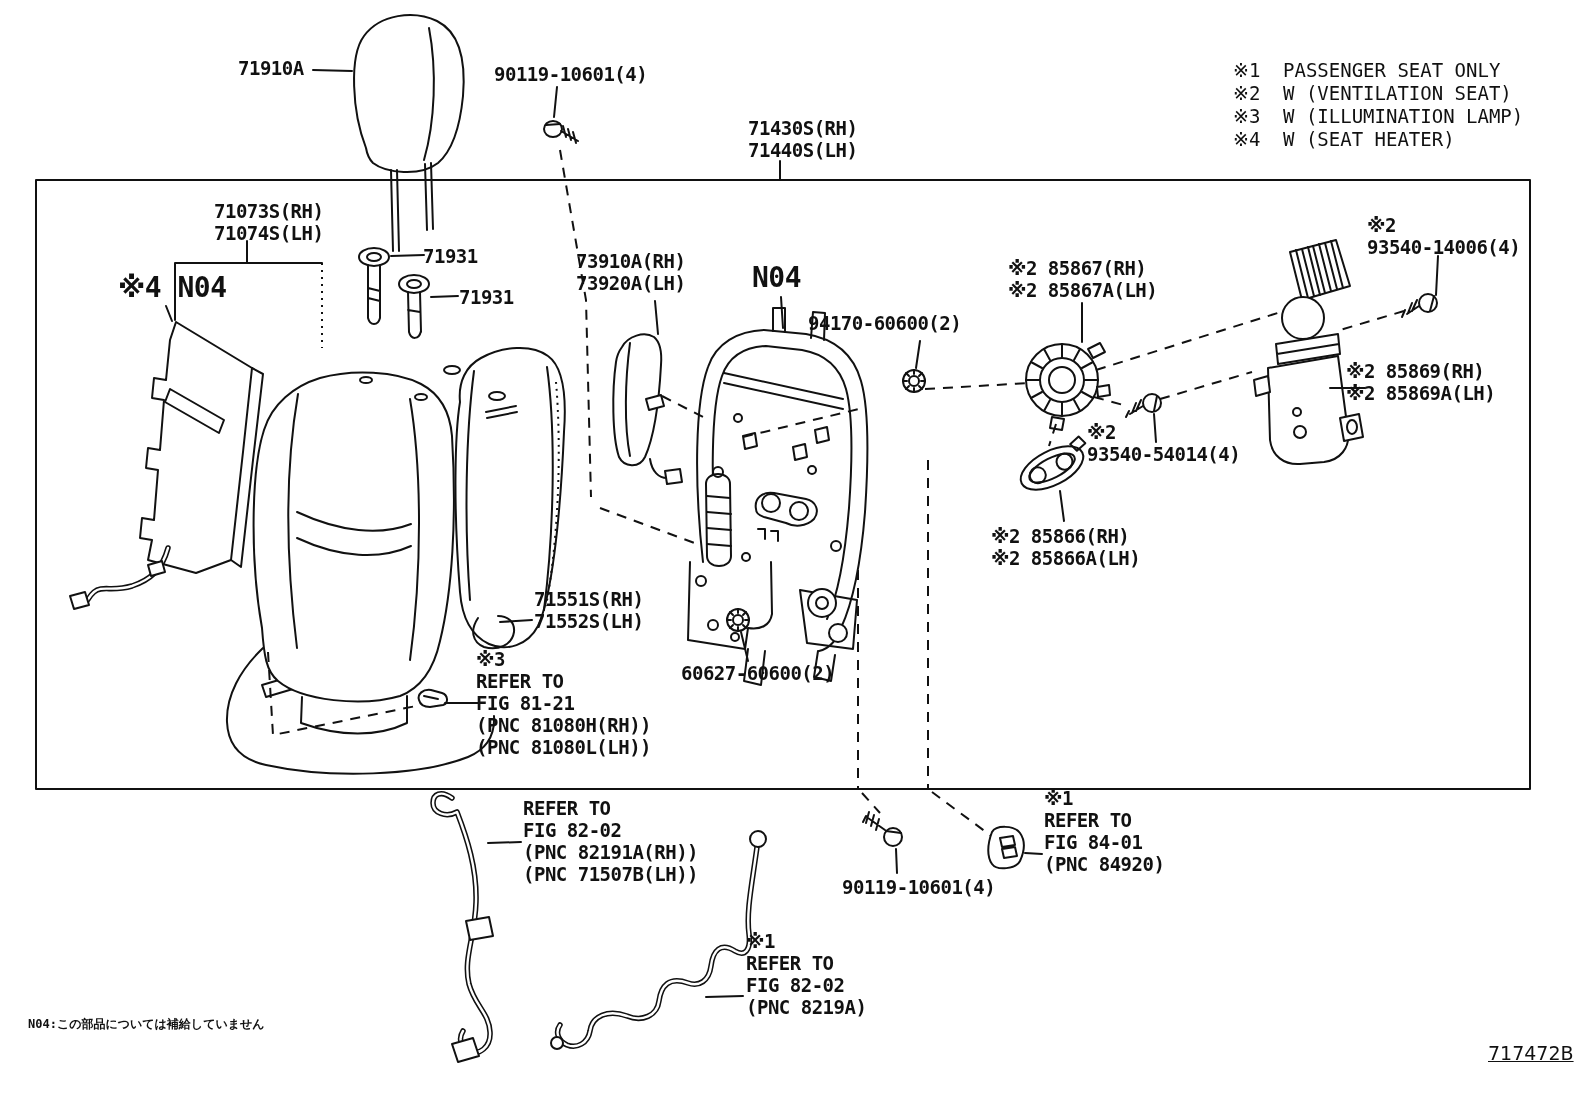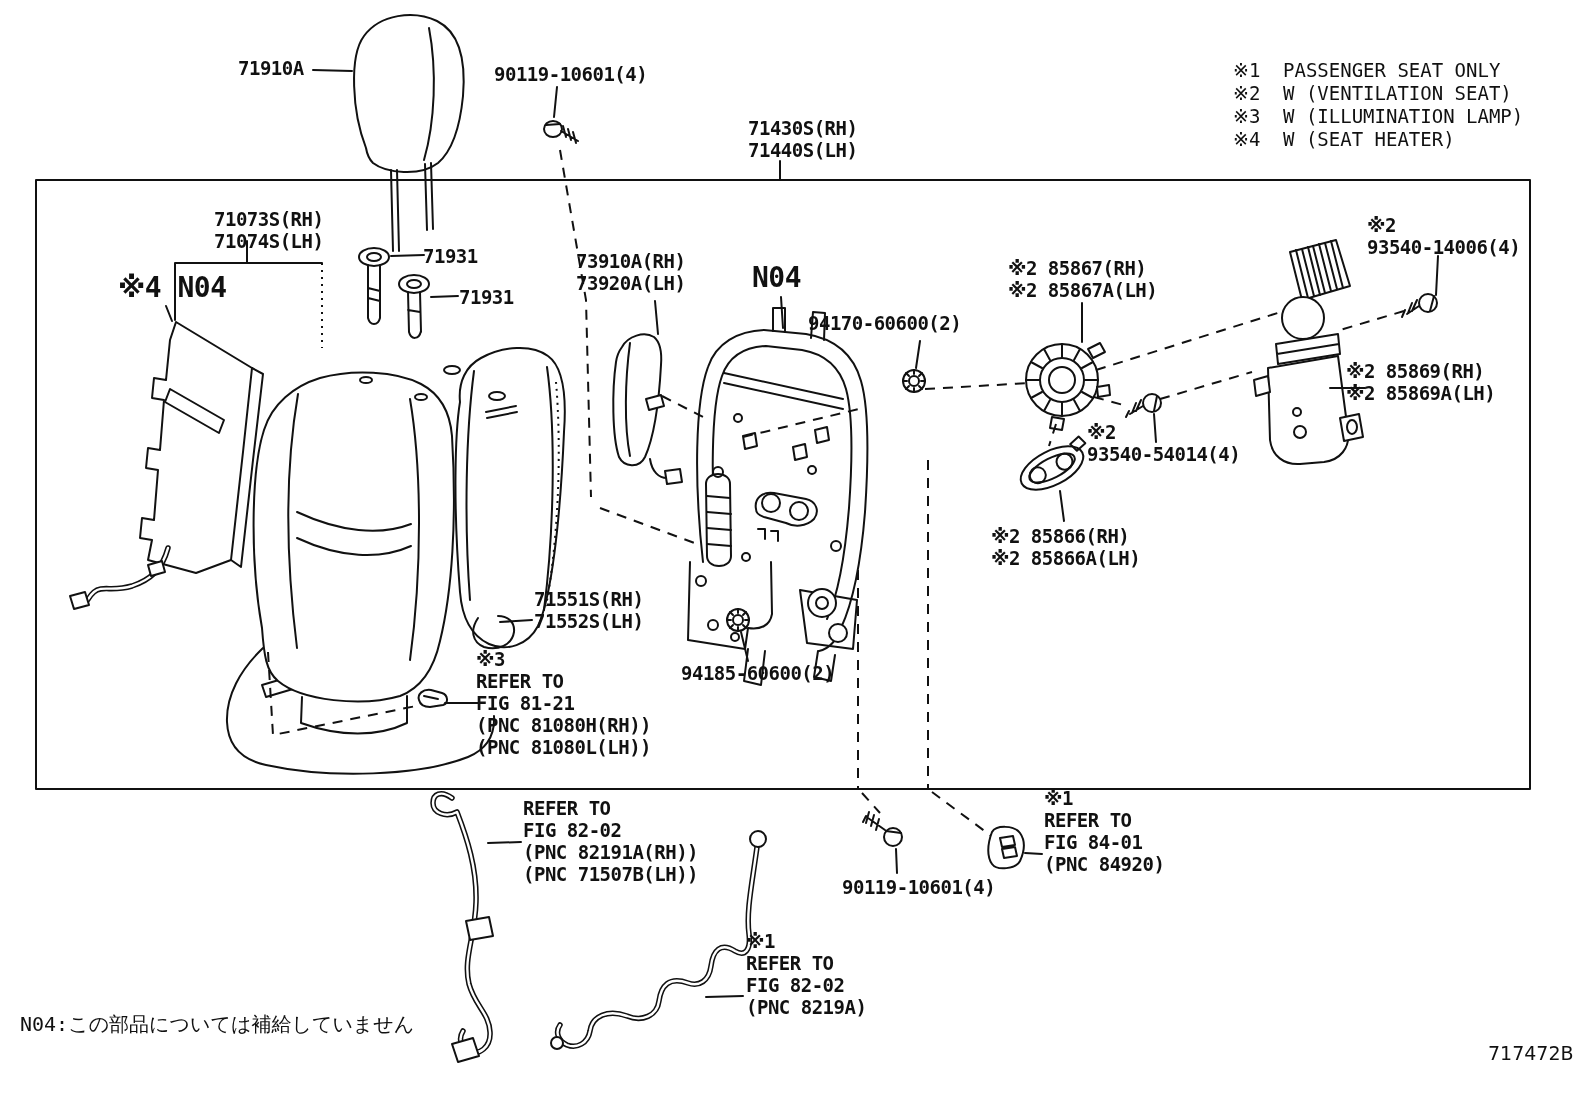--- a/index.html
+++ b/index.html
@@ -11,23 +11,23 @@
   svg.art .dash{stroke:#111;stroke-width:2;fill:none;stroke-dasharray:10 8;}
   svg.art .dots{stroke:#111;stroke-width:2;fill:none;stroke-dasharray:2 5;}
   svg.art .wire{stroke:#111;stroke-width:5.5;fill:none;stroke-linecap:round;stroke-linejoin:round;}
   svg.art .wirein{stroke:#fff;stroke-width:2.4;fill:none;stroke-linecap:round;stroke-linejoin:round;}
   .lbl{position:absolute;font-weight:bold;font-size:19px;line-height:22px;letter-spacing:-0.5px;white-space:pre;}
   .lbl span{display:block;}
   .lbl.big{font-size:28px;line-height:24px;}
   .legend{position:absolute;left:1233px;top:59px;font-size:19px;line-height:23px;font-weight:normal;}
   .legend .row{display:flex;}
   .legend .ref{min-width:50px;}
-  .notes{position:absolute;left:20px;top:1012px;font-size:20px;line-height:25px;font-weight:normal;}
+  .notes{position:absolute;left:28px;top:1012px;font-size:12px;line-height:25px;font-weight:bold;}
   .doc{position:absolute;left:1488px;top:1042px;font-size:19px;font-weight:normal;
-       font-family:"DejaVu Sans","Liberation Sans",sans-serif;}
+       font-family:"DejaVu Sans","Liberation Sans",sans-serif;text-decoration:underline;}
 </style>
 </head>
 <body>
 
 <div class="stage">
 
 <svg class="art" width="1592" height="1099" viewBox="0 0 1592 1099">
 
   <rect class="ln" x="36" y="180" width="1494" height="609"></rect>
 
@@ -243,35 +243,35 @@
     <path class="wirein" d="M757,847 C752,884 746,912 749,934 C751,950 745,957 735,951 C721,942 713,950 711,966 C709,981 699,987 688,983 C669,976 661,986 659,1001 C657,1016 642,1022 627,1016 C608,1009 592,1016 590,1031 C588,1043 577,1049 567,1045 C558,1041 555,1032 560,1025"></path>
     <circle class="fw" cx="758" cy="839" r="8"></circle>
     <circle class="fw" cx="557" cy="1043" r="6"></circle>
   </g>
   <path class="ln" d="M706,997 L743,996"></path>
 </svg>
 
   <div class="lbl" style="left:238px;top:57px"><span>71910A</span></div>
   <div class="lbl" style="left:494px;top:63px"><span>90119-10601(4)</span></div>
   <div class="lbl" style="left:748px;top:117px"><span>71430S(RH)</span><span>71440S(LH)</span></div>
-  <div class="lbl" style="left:214px;top:208px"><span>71073S(RH)</span><span>71074S(LH)</span></div>
+  <div class="lbl" style="left:214px;top:200px"><span>71073S(RH)</span><span>71074S(LH)</span></div>
   <div class="lbl" style="left:423px;top:245px"><span>71931</span></div>
   <div class="lbl" style="left:459px;top:286px"><span>71931</span></div>
   <div class="lbl big" style="left:118px;top:276px"><span>※4 N04</span></div>
   <div class="lbl" style="left:576px;top:250px"><span>73910A(RH)</span><span>73920A(LH)</span></div>
   <div class="lbl big" style="left:752px;top:266px"><span>N04</span></div>
   <div class="lbl" style="left:808px;top:312px"><span>94170-60600(2)</span></div>
   <div class="lbl" style="left:1008px;top:257px"><span>※2 85867(RH)</span><span>※2 85867A(LH)</span></div>
   <div class="lbl" style="left:1367px;top:214px"><span>※2</span><span>93540-14006(4)</span></div>
   <div class="lbl" style="left:1346px;top:360px"><span>※2 85869(RH)</span><span>※2 85869A(LH)</span></div>
   <div class="lbl" style="left:1087px;top:421px"><span>※2</span><span>93540-54014(4)</span></div>
   <div class="lbl" style="left:991px;top:525px"><span>※2 85866(RH)</span><span>※2 85866A(LH)</span></div>
   <div class="lbl" style="left:534px;top:588px"><span>71551S(RH)</span><span>71552S(LH)</span></div>
   <div class="lbl" style="left:476px;top:648px"><span>※3</span><span>REFER TO</span><span>FIG 81-21</span><span>(PNC 81080H(RH))</span><span>(PNC 81080L(LH))</span></div>
-  <div class="lbl" style="left:681px;top:662px"><span>94185-60600(2)</span></div>
+  <div class="lbl" style="left:681px;top:662px"><span>60627-60600(2)</span></div>
   <div class="lbl" style="left:523px;top:797px"><span>REFER TO</span><span>FIG 82-02</span><span>(PNC 82191A(RH))</span><span>(PNC 71507B(LH))</span></div>
   <div class="lbl" style="left:746px;top:930px"><span>※1</span><span>REFER TO</span><span>FIG 82-02</span><span>(PNC 8219A)</span></div>
   <div class="lbl" style="left:842px;top:876px"><span>90119-10601(4)</span></div>
   <div class="lbl" style="left:1044px;top:787px"><span>※1</span><span>REFER TO</span><span>FIG 84-01</span><span>(PNC 84920)</span></div>
 
   <div class="legend">
     <div class="row">
         <span class="ref">※1</span>
         <span>PASSENGER SEAT ONLY</span>
       </div>

